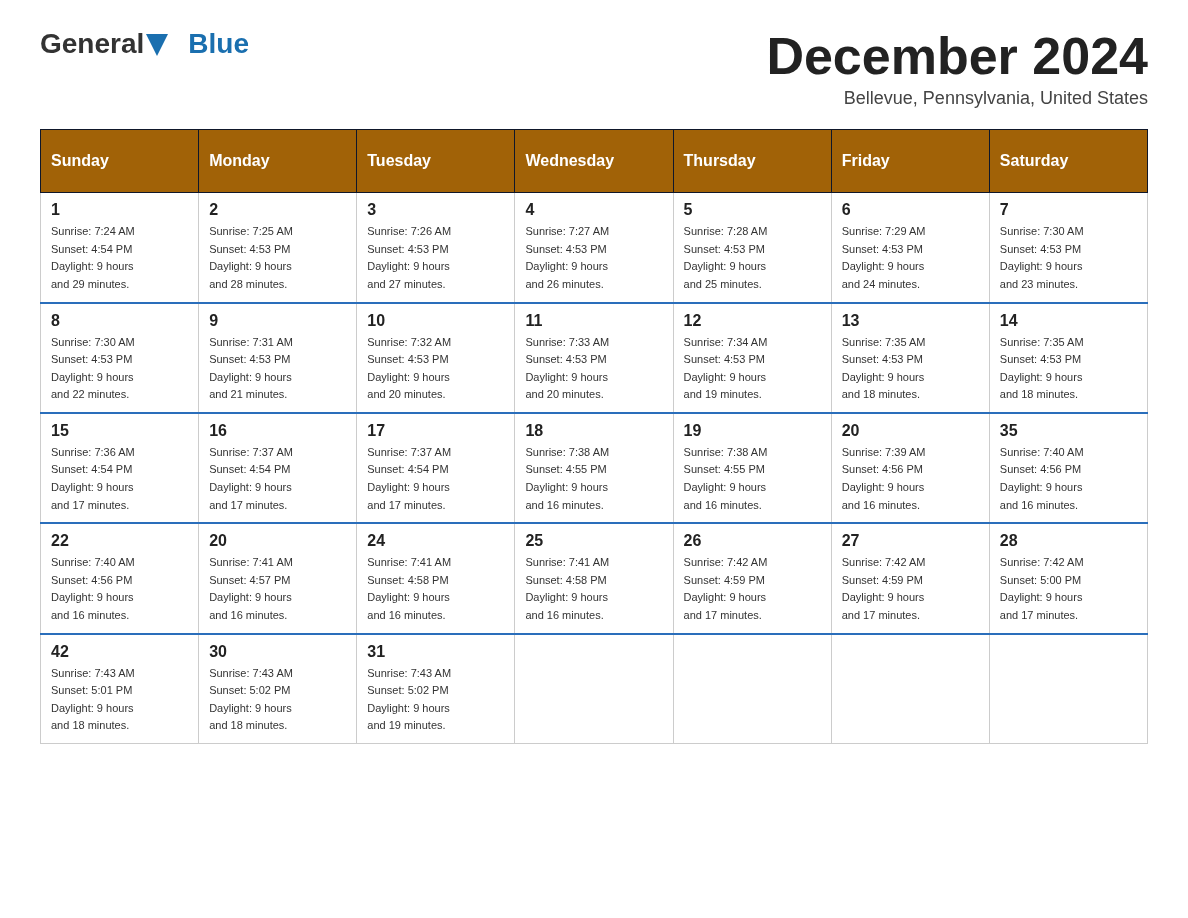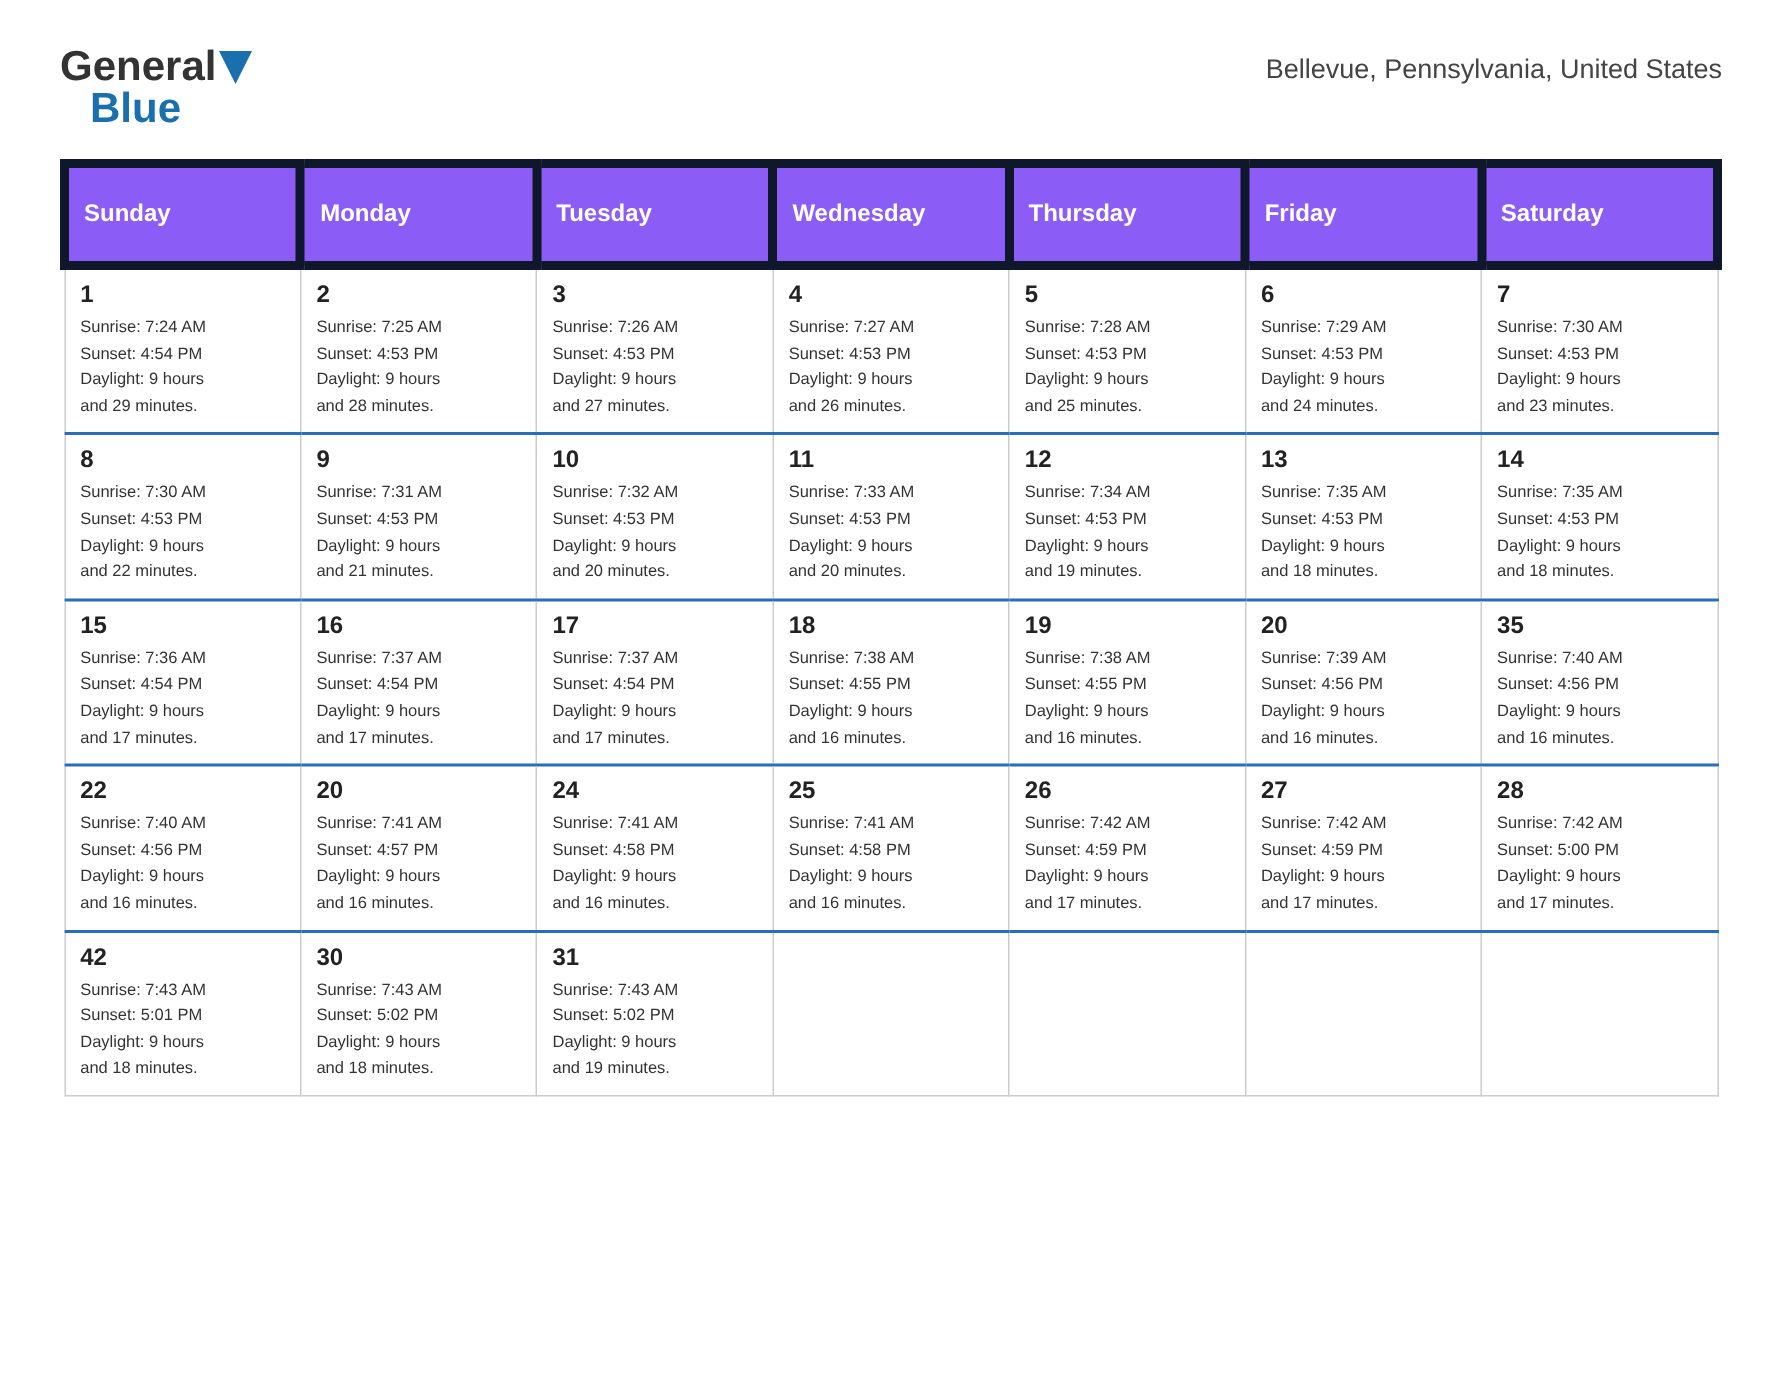--- a/index.html
+++ b/index.html
@@ -44,27 +44,27 @@
       font-size: 18px;
       color: #444;
       margin-top: 6px;
     }
     table {
       width: 100%;
       border-collapse: collapse;
       table-layout: fixed;
     }
     th {
-      background-color: #8b5cf6;
+      background-color: #a16207;
       color: #fff;
       font-size: 16px;
       font-weight: bold;
       padding: 22px 10px;
       text-align: left;
-      border: 6px solid #0f172a;
+      border: 1px solid #0f172a;
     }
     td {
       vertical-align: top;
       border: 1px solid #ccc;
       padding: 8px 10px;
       font-size: 13px;
       color: #333;
       height: 110px;
       background: #fff;
     }
@@ -87,31 +87,32 @@
     }
     tr:last-child td {
       border-bottom: 1px solid #ccc;
     }
   </style>
 </head>
 <body>
 
 <div class="header-area">
   <div class="logo">
-    <div style="display:flex; flex-direction:column; line-height:1;">
+    <div style="display:flex; flex-direction:row; line-height:1;">
       <div style="display:flex; align-items:center;">
         <span class="logo-text-general">General</span>
         <svg width="22" height="22" viewBox="0 0 22 22" style="margin-left:2px; margin-top:2px;">
           <polygon points="0,0 22,0 11,22" fill="#1a6faf"></polygon>
         </svg>
       </div>
       <span class="logo-text-blue" style="margin-left:20px;">Blue</span>
     </div>
   </div>
   <div class="title-area">
+    <div class="month-title">December 2024</div>
     <div class="location-title">Bellevue, Pennsylvania, United States</div>
   </div>
 </div>
 
 <table>
   <thead>
     <tr>
     <th>Sunday</th>
         <th>Monday</th>
         <th>Tuesday</th>

